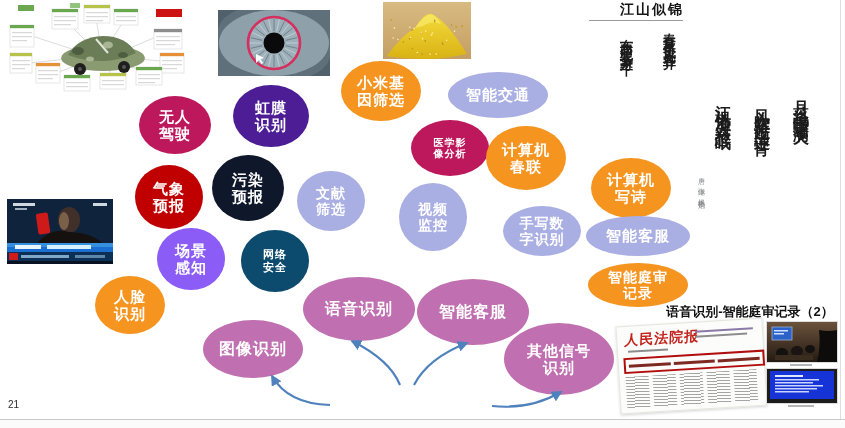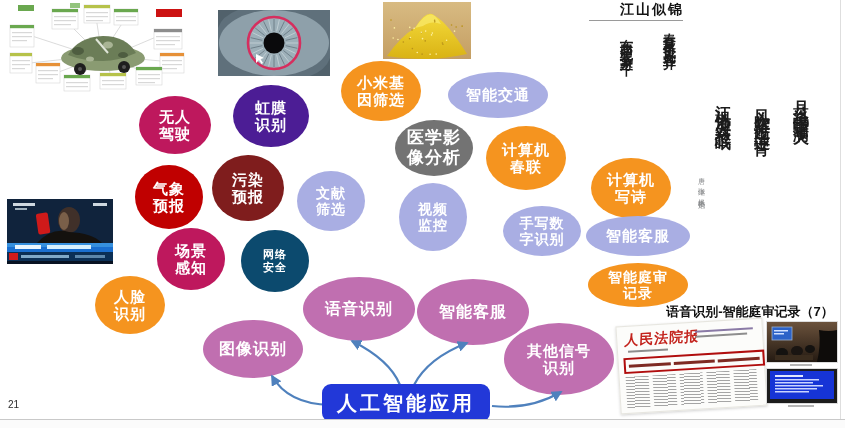--- a/index.html
+++ b/index.html
@@ -264,27 +264,27 @@
       <rect x="68" y="56" width="30" height="3" fill="#5c86aa"></rect>
       <rect x="0" y="62" width="106" height="3" fill="#081222"></rect>
     </svg>
   </div>
 
   <div id="bubbles">
       <div class="bubble" style="left: 139px; top: 96px; width: 72px; height: 58px; font-size: 15px; background: #be185d;">无人<br>驾驶</div>
       <div class="bubble" style="left: 233px; top: 85px; width: 76px; height: 62px; font-size: 15px; background: #4c1d95;">虹膜<br>识别</div>
       <div class="bubble" style="left: 341px; top: 61px; width: 80px; height: 60px; font-size: 15px; background: rgb(245, 148, 31);">小米基<br>因筛选</div>
       <div class="bubble" style="left: 448px; top: 72px; width: 100px; height: 46px; font-size: 15px; background: rgb(169, 174, 227);">智能交通</div>
-      <div class="bubble" style="left: 395px; top: 120px; width: 78px; height: 56px; font-size: 17px; background: #737373;">医学影<br>像分析</div>
+      <div class="bubble" style="left: 411px; top: 120px; width: 78px; height: 56px; font-size: 10px; background: #be185d;">医学影<br>像分析</div>
       <div class="bubble" style="left: 486px; top: 126px; width: 80px; height: 64px; font-size: 15px; background: rgb(245, 148, 31);">计算机<br>春联</div>
       <div class="bubble" style="left: 135px; top: 165px; width: 68px; height: 64px; font-size: 15px; background: rgb(192, 0, 0);">气象<br>预报</div>
-      <div class="bubble" style="left: 212px; top: 155px; width: 72px; height: 66px; font-size: 15px; background: #7f1d1d;">污染<br>预报</div>
+      <div class="bubble" style="left: 212px; top: 155px; width: 72px; height: 66px; font-size: 15px; background: #0f172a;">污染<br>预报</div>
       <div class="bubble" style="left: 297px; top: 171px; width: 68px; height: 60px; font-size: 14px; background: rgb(169, 174, 227);">文献<br>筛选</div>
       <div class="bubble" style="left: 399px; top: 183px; width: 68px; height: 68px; font-size: 14px; background: rgb(169, 174, 227);">视频<br>监控</div>
-      <div class="bubble" style="left: 157px; top: 228px; width: 68px; height: 62px; font-size: 15px; background: #be185d;">场景<br>感知</div>
+      <div class="bubble" style="left: 157px; top: 228px; width: 68px; height: 62px; font-size: 15px; background: #8b5cf6;">场景<br>感知</div>
       <div class="bubble" style="left: 241px; top: 230px; width: 68px; height: 62px; font-size: 11px; background: #0c4a6e;">网络<br>安全</div>
       <div class="bubble" style="left: 95px; top: 276px; width: 70px; height: 58px; font-size: 15px; background: rgb(245, 148, 31);">人脸<br>识别</div>
       <div class="bubble" style="left: 503px; top: 206px; width: 78px; height: 50px; font-size: 14px; background: rgb(169, 174, 227);">手写数<br>字识别</div>
       <div class="bubble" style="left: 591px; top: 158px; width: 80px; height: 60px; font-size: 15px; background: rgb(245, 148, 31);">计算机<br>写诗</div>
       <div class="bubble" style="left: 586px; top: 216px; width: 104px; height: 40px; font-size: 15px; background: rgb(169, 174, 227);">智能客服</div>
       <div class="bubble" style="left: 588px; top: 263px; width: 100px; height: 44px; font-size: 14px; background: rgb(245, 148, 31);">智能庭审<br>记录</div>
       <div class="bubble" style="left: 203px; top: 320px; width: 100px; height: 58px; font-size: 16px; background: rgb(192, 111, 176); text-align: center;">图像识别</div>
       <div class="bubble" style="left: 303px; top: 277px; width: 112px; height: 64px; font-size: 16px; background: rgb(192, 111, 176);">语音识别</div>
       <div class="bubble" style="left: 417px; top: 279px; width: 112px; height: 66px; font-size: 16px; background: rgb(192, 111, 176);">智能客服</div>
       <div class="bubble" style="left: 504px; top: 323px; width: 110px; height: 72px; font-size: 15px; background: rgb(192, 111, 176);">其他信号<br>识别</div>
@@ -295,23 +295,22 @@
       <marker id="ah" viewBox="0 0 6 6" refX="5" refY="3" markerWidth="5" markerHeight="5" orient="auto-start-reverse">
         <path d="M0,0 L6,3 L0,6 Z" class="arrowhead" fill="#4F81BD"></path>
       </marker>
     </defs>
     <path class="arrow" d="M330,405 Q288,404 272,376" fill="none" stroke-width="2.2" marker-end="url(#ah)" stroke="#4F81BD"></path>
     <path class="arrow" d="M400,385 Q390,360 352,341" fill="none" stroke-width="2.2" marker-end="url(#ah)" stroke="#4F81BD"></path>
     <path class="arrow" d="M414,385 Q428,358 467,343" fill="none" stroke-width="2.2" marker-end="url(#ah)" stroke="#4F81BD"></path>
     <path class="arrow" d="M492,406 Q530,410 561,392" fill="none" stroke-width="2.2" marker-end="url(#ah)" stroke="#4F81BD"></path>
   </svg>
 
-  <div class="center-box" id="center-box" style="background: rgb(34, 56, 216);">人工智能应用</div>
-
-  <div class="court-title">语音识别-智能庭审记录（7）</div>
+
+  <div class="court-title">语音识别-智能庭审记录（2）</div>
 
   <div class="newspaper">
     <div class="masthead" id="masthead" style="color: rgb(195, 35, 29);">人民法院报</div>
     <div class="np-meta" style="left:78px;top:8px;width:58px;"></div>
     <div class="np-meta2" style="left:78px;top:13px;width:52px;"></div>
     <div class="np-meta2" style="left:10px;top:24px;width:40px;"></div>
     <div class="headline-box">
       <div class="headline-dash"></div>
         <div class="headline-dash"></div>
         <div class="headline-dash"></div>

